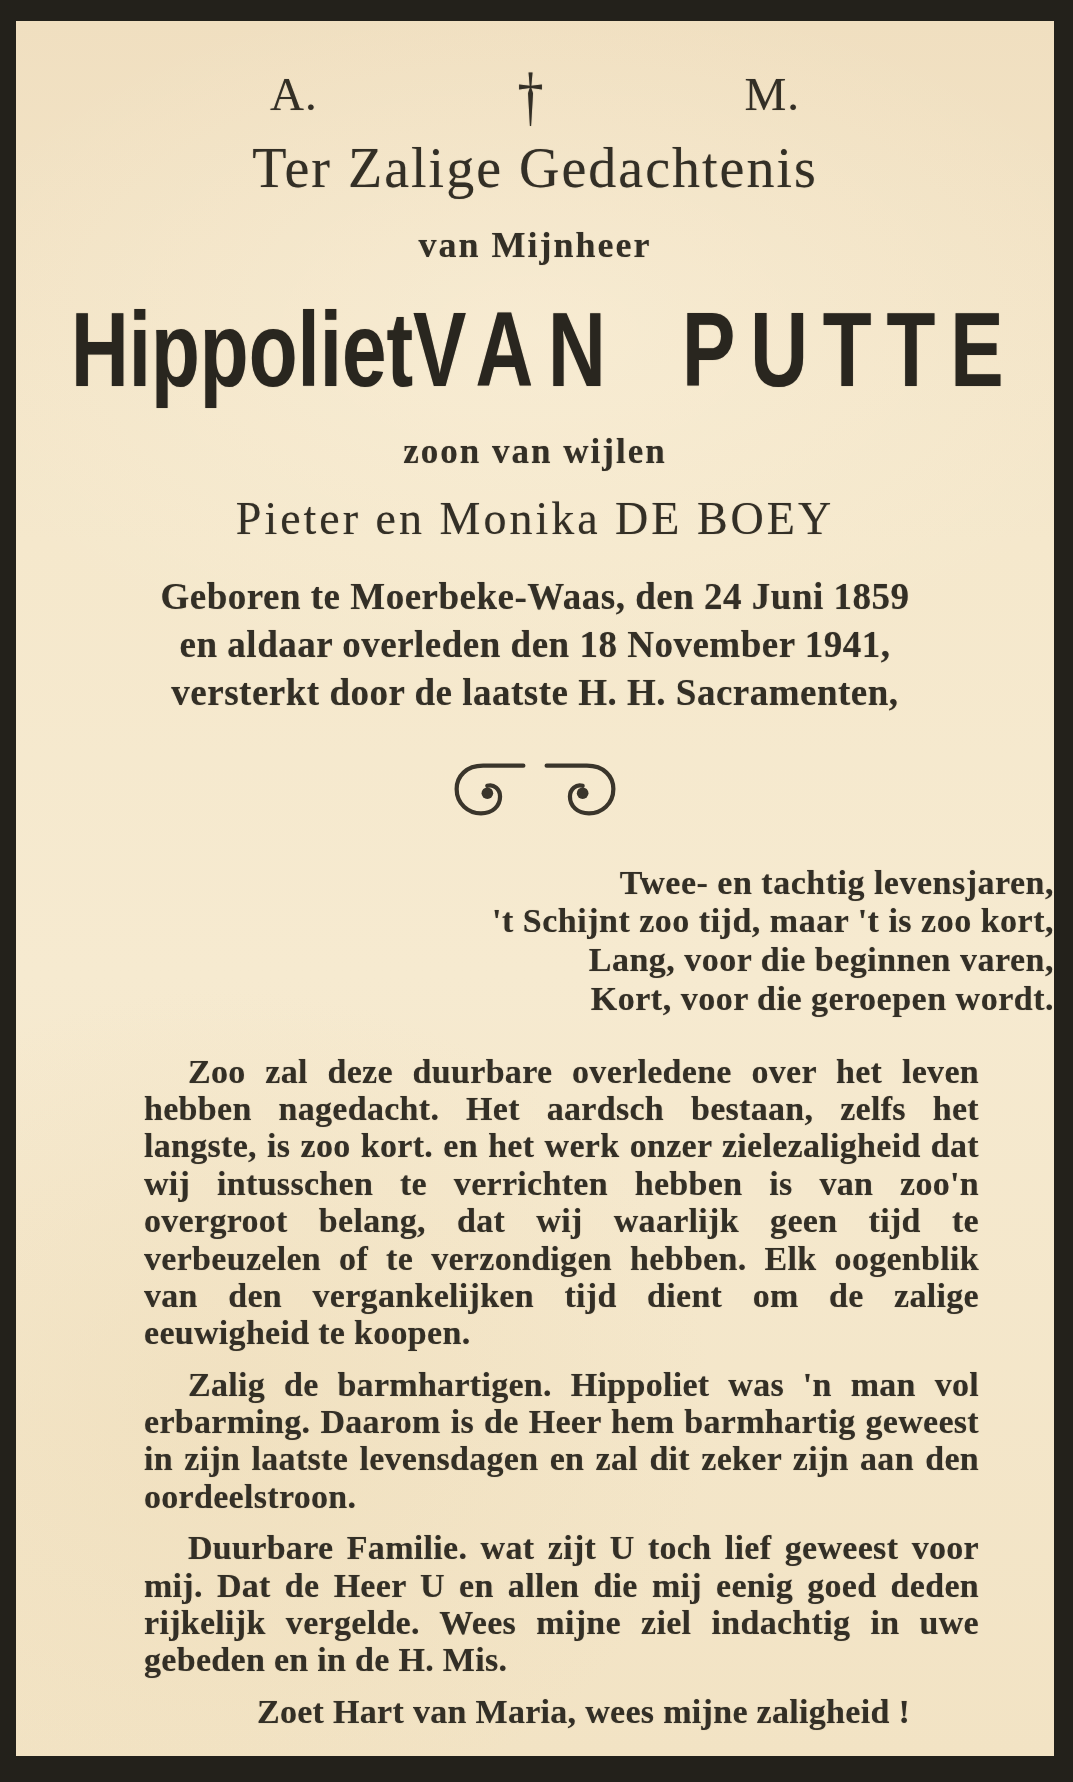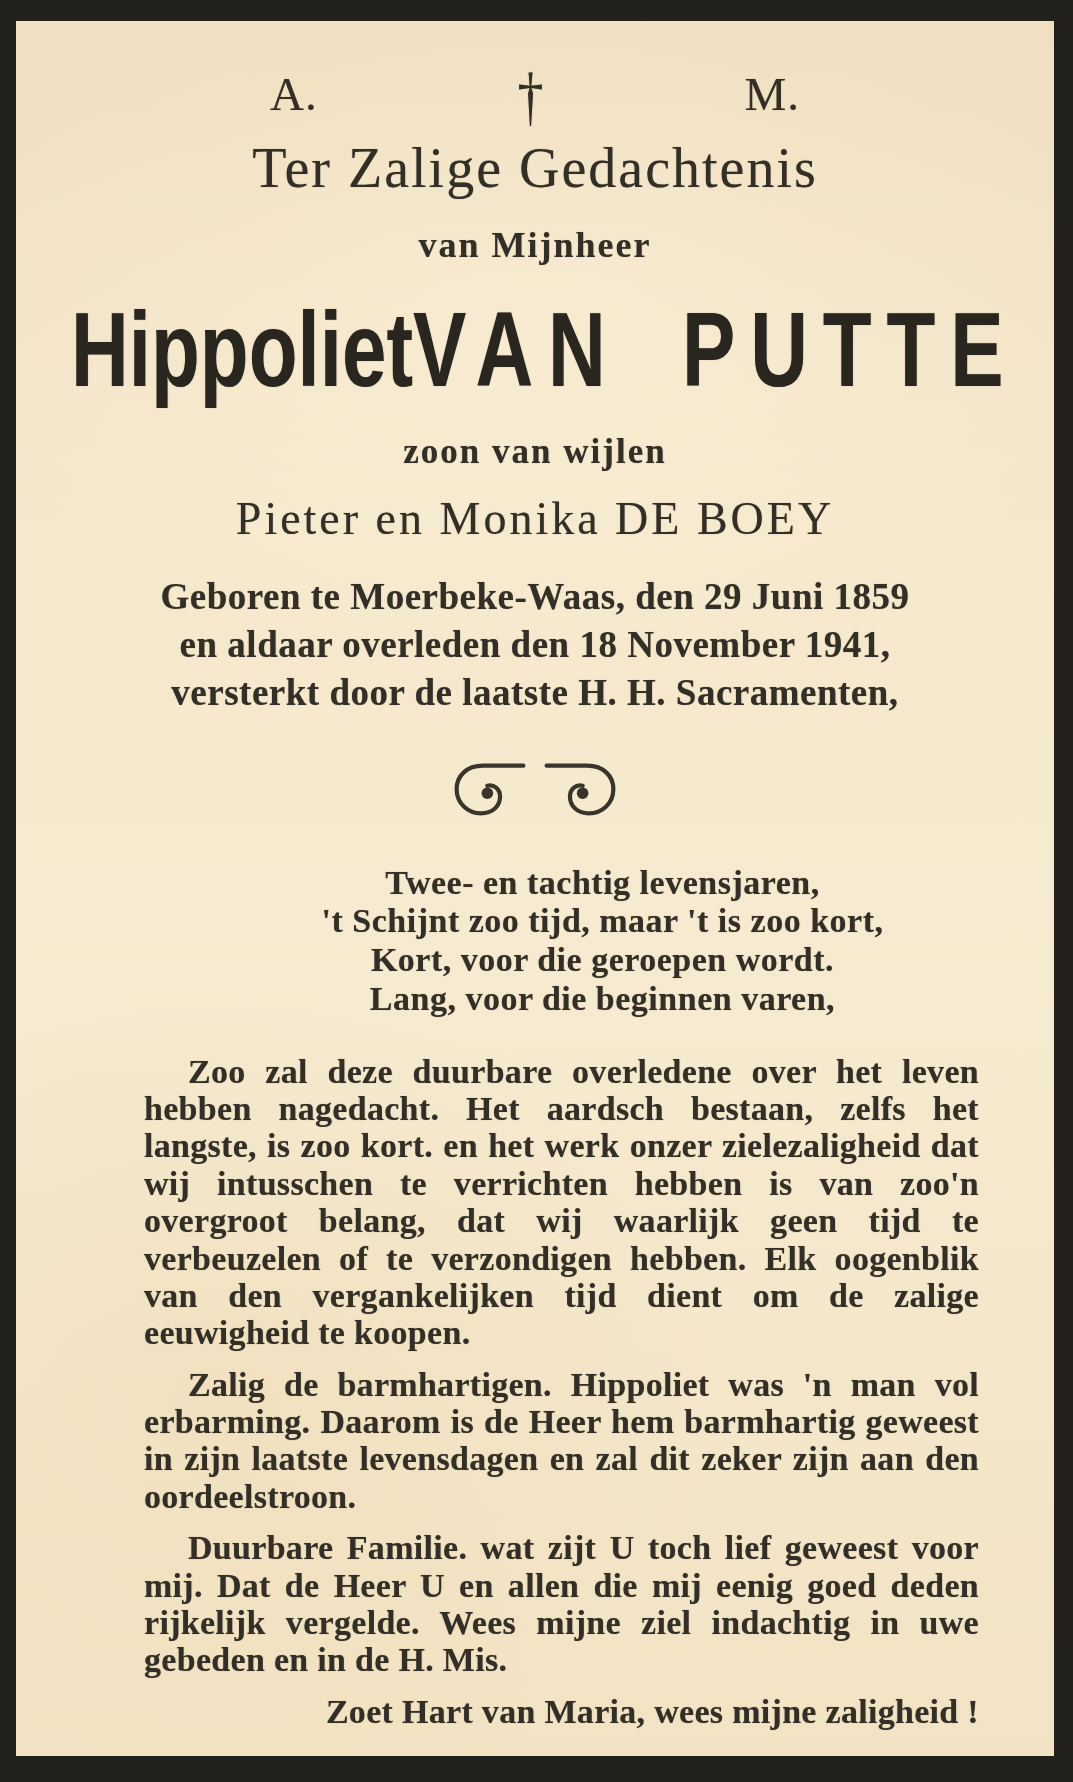--- a/index.html
+++ b/index.html
@@ -94,42 +94,42 @@
     line-height: 1.3;
     letter-spacing: 0.5px;
   }
   .ornament {
     margin: 38px auto 0 auto;
     width: 180px;
     display: block;
   }
   .poem {
     margin: 42px 0 0 135px;
-    text-align: center;
+    text-align: right;
     font-size: 34px;
     font-weight: 700;
     line-height: 1.14;
     letter-spacing: 0.5px;
   }
   .body-block {
     margin: 34px 75px 0 128px;
     text-align: justify;
     font-size: 34px;
     font-weight: 700;
     line-height: 1.10;
     letter-spacing: 0.3px;
   }
   .body-block p {
     margin: 0 0 14px 0;
     text-indent: 44px;
   }
   .prayer-line {
     margin: 0;
     text-indent: 44px;
-    text-align: right;
+    text-align: center;
   }
   .aged {
     text-shadow: 0 0 1px rgba(60,52,38,0.45);
   }
 </style>
 </head>
 <body>
 
 <div class="frame">
   <div class="card aged">
@@ -147,39 +147,39 @@
     <div class="name-row">
       <span class="name-first">Hippoliet</span>
       <span class="name-last">VAN PUTTE</span>
     </div>
 
     <div class="lineage-intro">zoon van wijlen</div>
 
     <div class="parents">Pieter en Monika DE BOEY</div>
 
     <div class="vitals">
-      <div>Geboren te Moerbeke-Waas, den 29 Juni 1859</div>
+      <div>Geboren te Moerbeke-Waas, den 24 Juni 1859</div>
       <div>en aldaar overleden den 18 November 1941,</div>
       <div>versterkt door de laatste H. H. Sacramenten,</div>
     </div>
 
     <svg class="ornament" viewBox="0 0 170 62" width="180" height="66" aria-hidden="true">
       <g fill="none" stroke="#3a352b" stroke-width="4" stroke-linecap="round">
         <path d="M74,9 H36 C20,9 11,19 11,31 C11,45 22,54 34,54 C45,54 52,47 52,38 C52,31 46,26 40,28"></path>
         <path d="M96,9 H134 C150,9 159,19 159,31 C159,45 148,54 136,54 C125,54 118,47 118,38 C118,31 124,26 130,28"></path>
       </g>
       <circle cx="40" cy="35" r="5.5" fill="#3a352b"></circle>
       <circle cx="130" cy="35" r="5.5" fill="#3a352b"></circle>
     </svg>
 
     <div class="poem">
       <div>Twee- en tachtig levensjaren,</div>
       <div>'t Schijnt zoo tijd,  maar 't is zoo kort,</div>
+      <div>Lang, voor die beginnen varen,</div>
       <div>Kort, voor die geroepen wordt.</div>
-      <div>Lang, voor die beginnen varen,</div>
     </div>
 
     <div class="body-block">
       <p>Zoo zal deze duurbare overledene over het leven hebben nagedacht. Het aardsch bestaan, zelfs het langste, is zoo kort. en het werk onzer zielezaligheid dat wij intusschen te verrichten hebben is van zoo'n overgroot belang, dat wij waarlijk geen tijd te verbeuzelen of te verzondigen hebben. Elk oogenblik van den vergankelijken tijd dient om de zalige eeuwigheid te koopen.</p>
       <p>Zalig de barmhartigen. Hippoliet was 'n man vol erbarming. Daarom is de Heer hem barmhartig geweest in zijn laatste levensdagen en zal dit zeker zijn aan den oordeelstroon.</p>
       <p>Duurbare Familie. wat zijt U toch lief geweest voor mij. Dat de Heer U en allen die mij eenig goed deden rijkelijk vergelde. Wees mijne ziel indachtig in uwe gebeden en in de H. Mis.</p>
       <p class="prayer-line">Zoet Hart van Maria, wees mijne zaligheid !</p>
     </div>
 
   </div>

